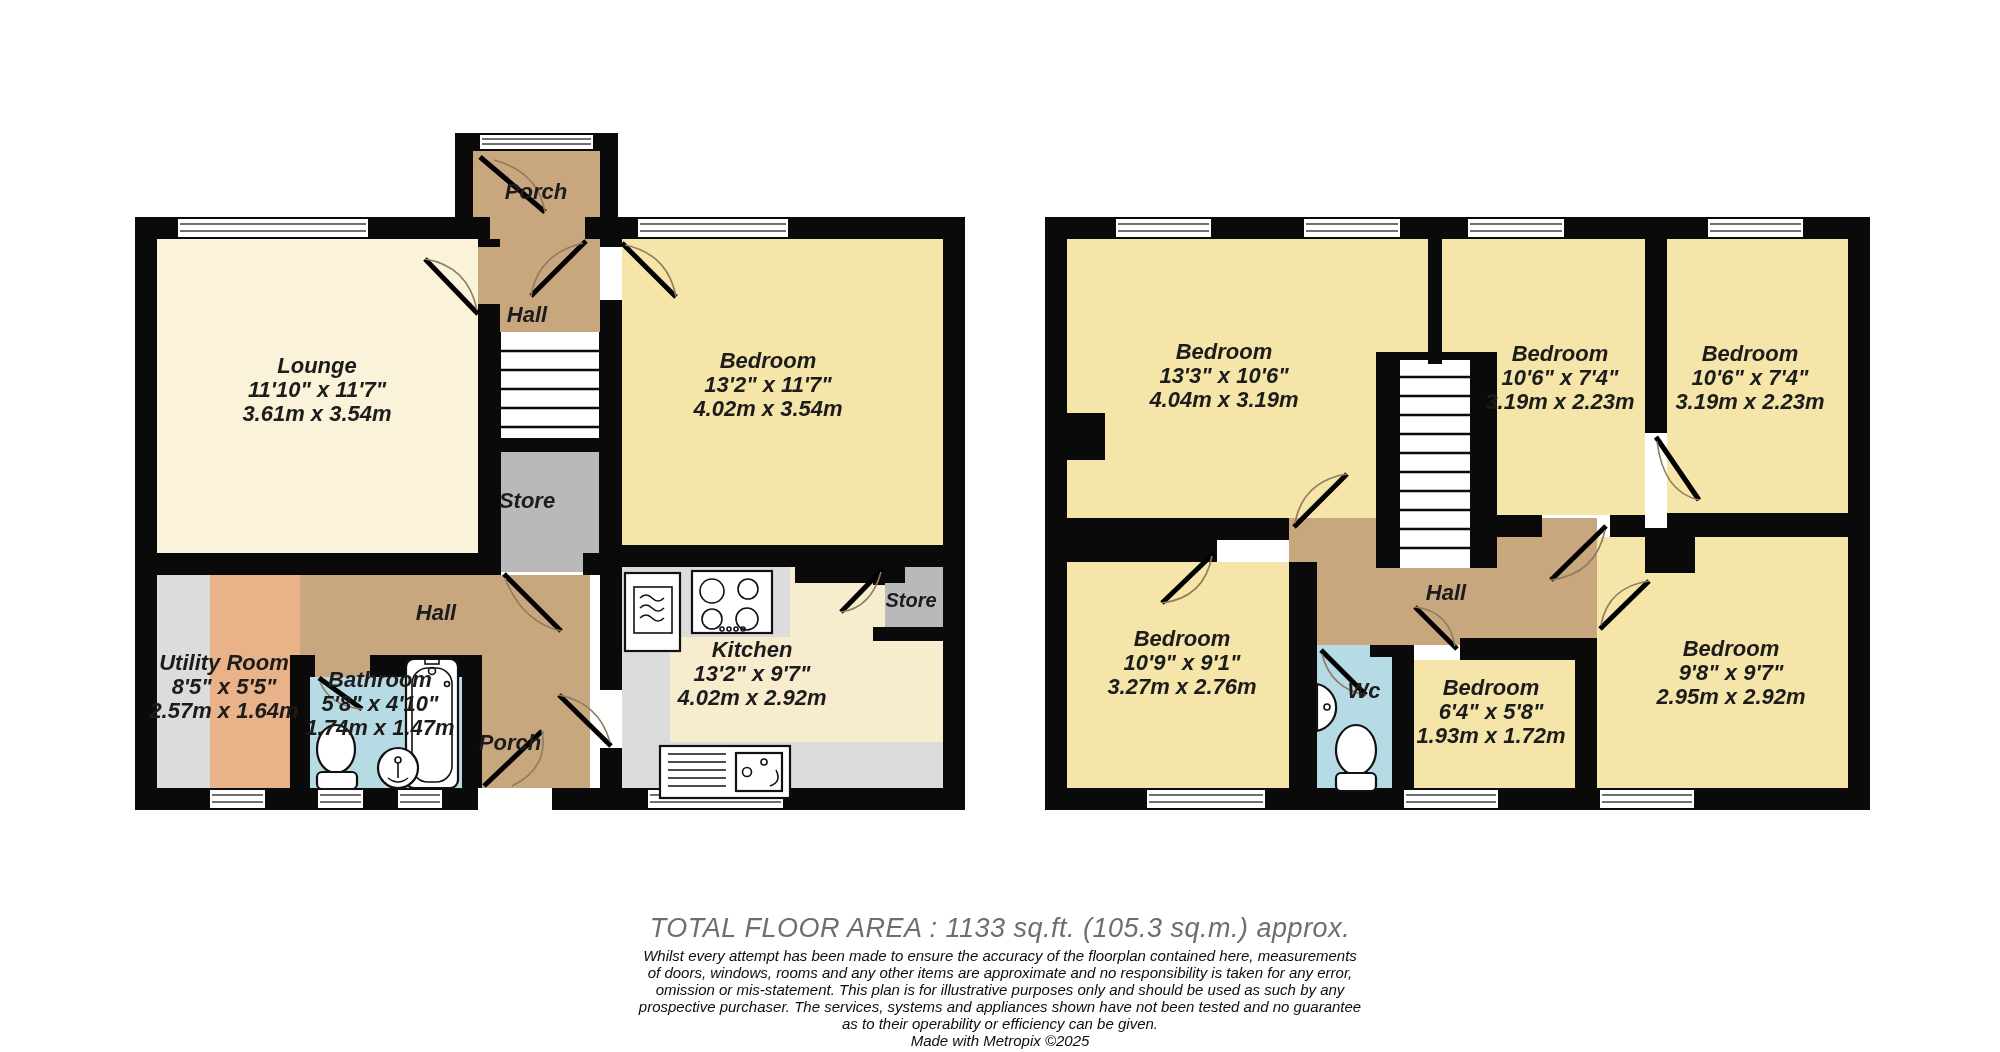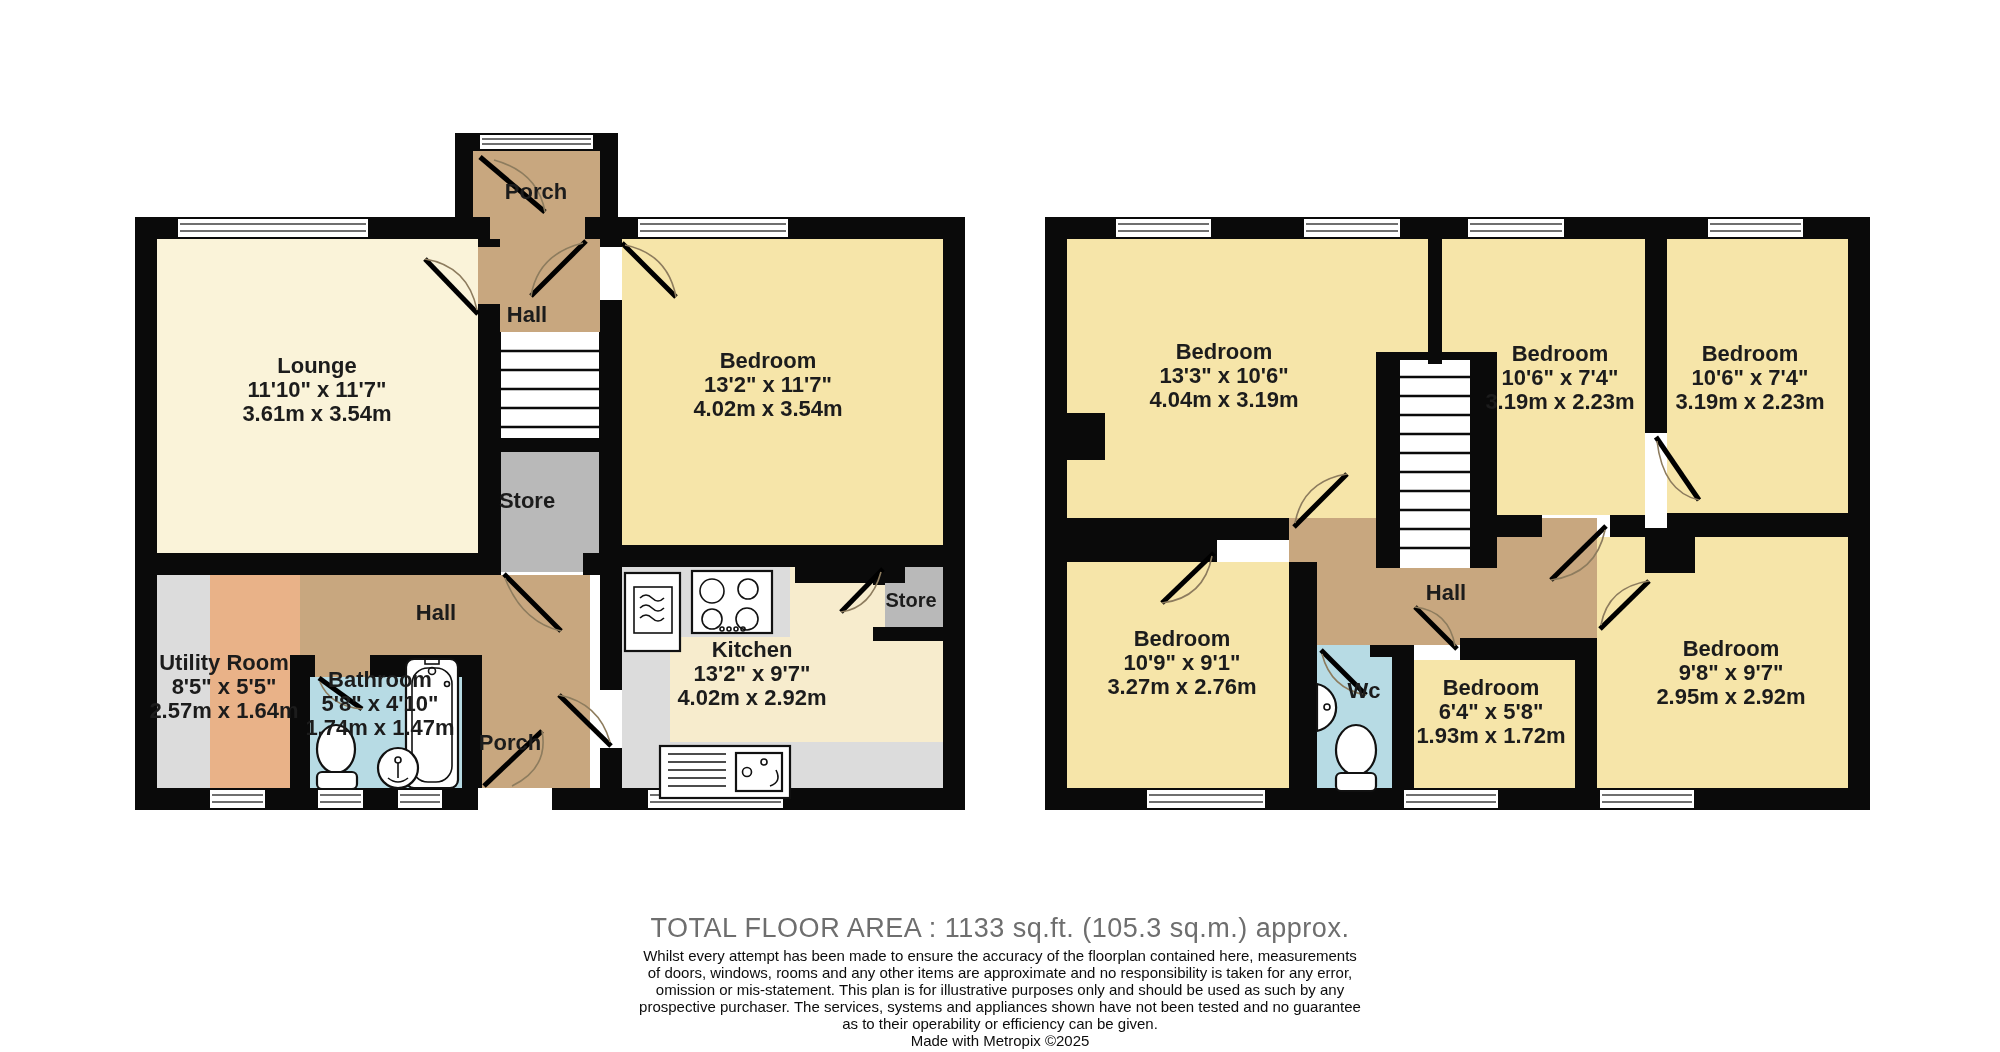--- a/index.html
+++ b/index.html
@@ -1,16 +1,16 @@
 <!DOCTYPE html>
 <html><head>
 <meta charset="utf-8">
 <style>
   html,body{margin:0;padding:0;background:#ffffff;}
-  .page{width:2000px;height:1052px;background:#ffffff;position:relative;overflow:hidden;}
+  .page{width:2000px;height:1052px;background:#ffffff;position:relative;overflow:hidden;font-style:italic;}
   svg{display:block;}
   .rl{font-family:"Liberation Sans",sans-serif;font-size:22px;font-weight:bold;fill:#1c1c1c;text-anchor:middle;}
   .sm{font-family:"Liberation Sans",sans-serif;font-size:20px;font-weight:bold;fill:#1c1c1c;text-anchor:middle;}
   .title{font-family:"Liberation Sans",sans-serif;font-size:27px;fill:#6e6e6e;text-anchor:middle;letter-spacing:.5px;}
   .disc{font-family:"Liberation Sans",sans-serif;font-size:15px;fill:#0c0c0c;text-anchor:middle;}
   .wall{fill:#0a0a0a;}
   .win{fill:#ffffff;}
   .winline{stroke:#6f6f6f;stroke-width:2;}
   .leaf{stroke:#000000;stroke-width:5;fill:none;}
   .arc{stroke:#8d7c5e;stroke-width:1.6;fill:none;}

